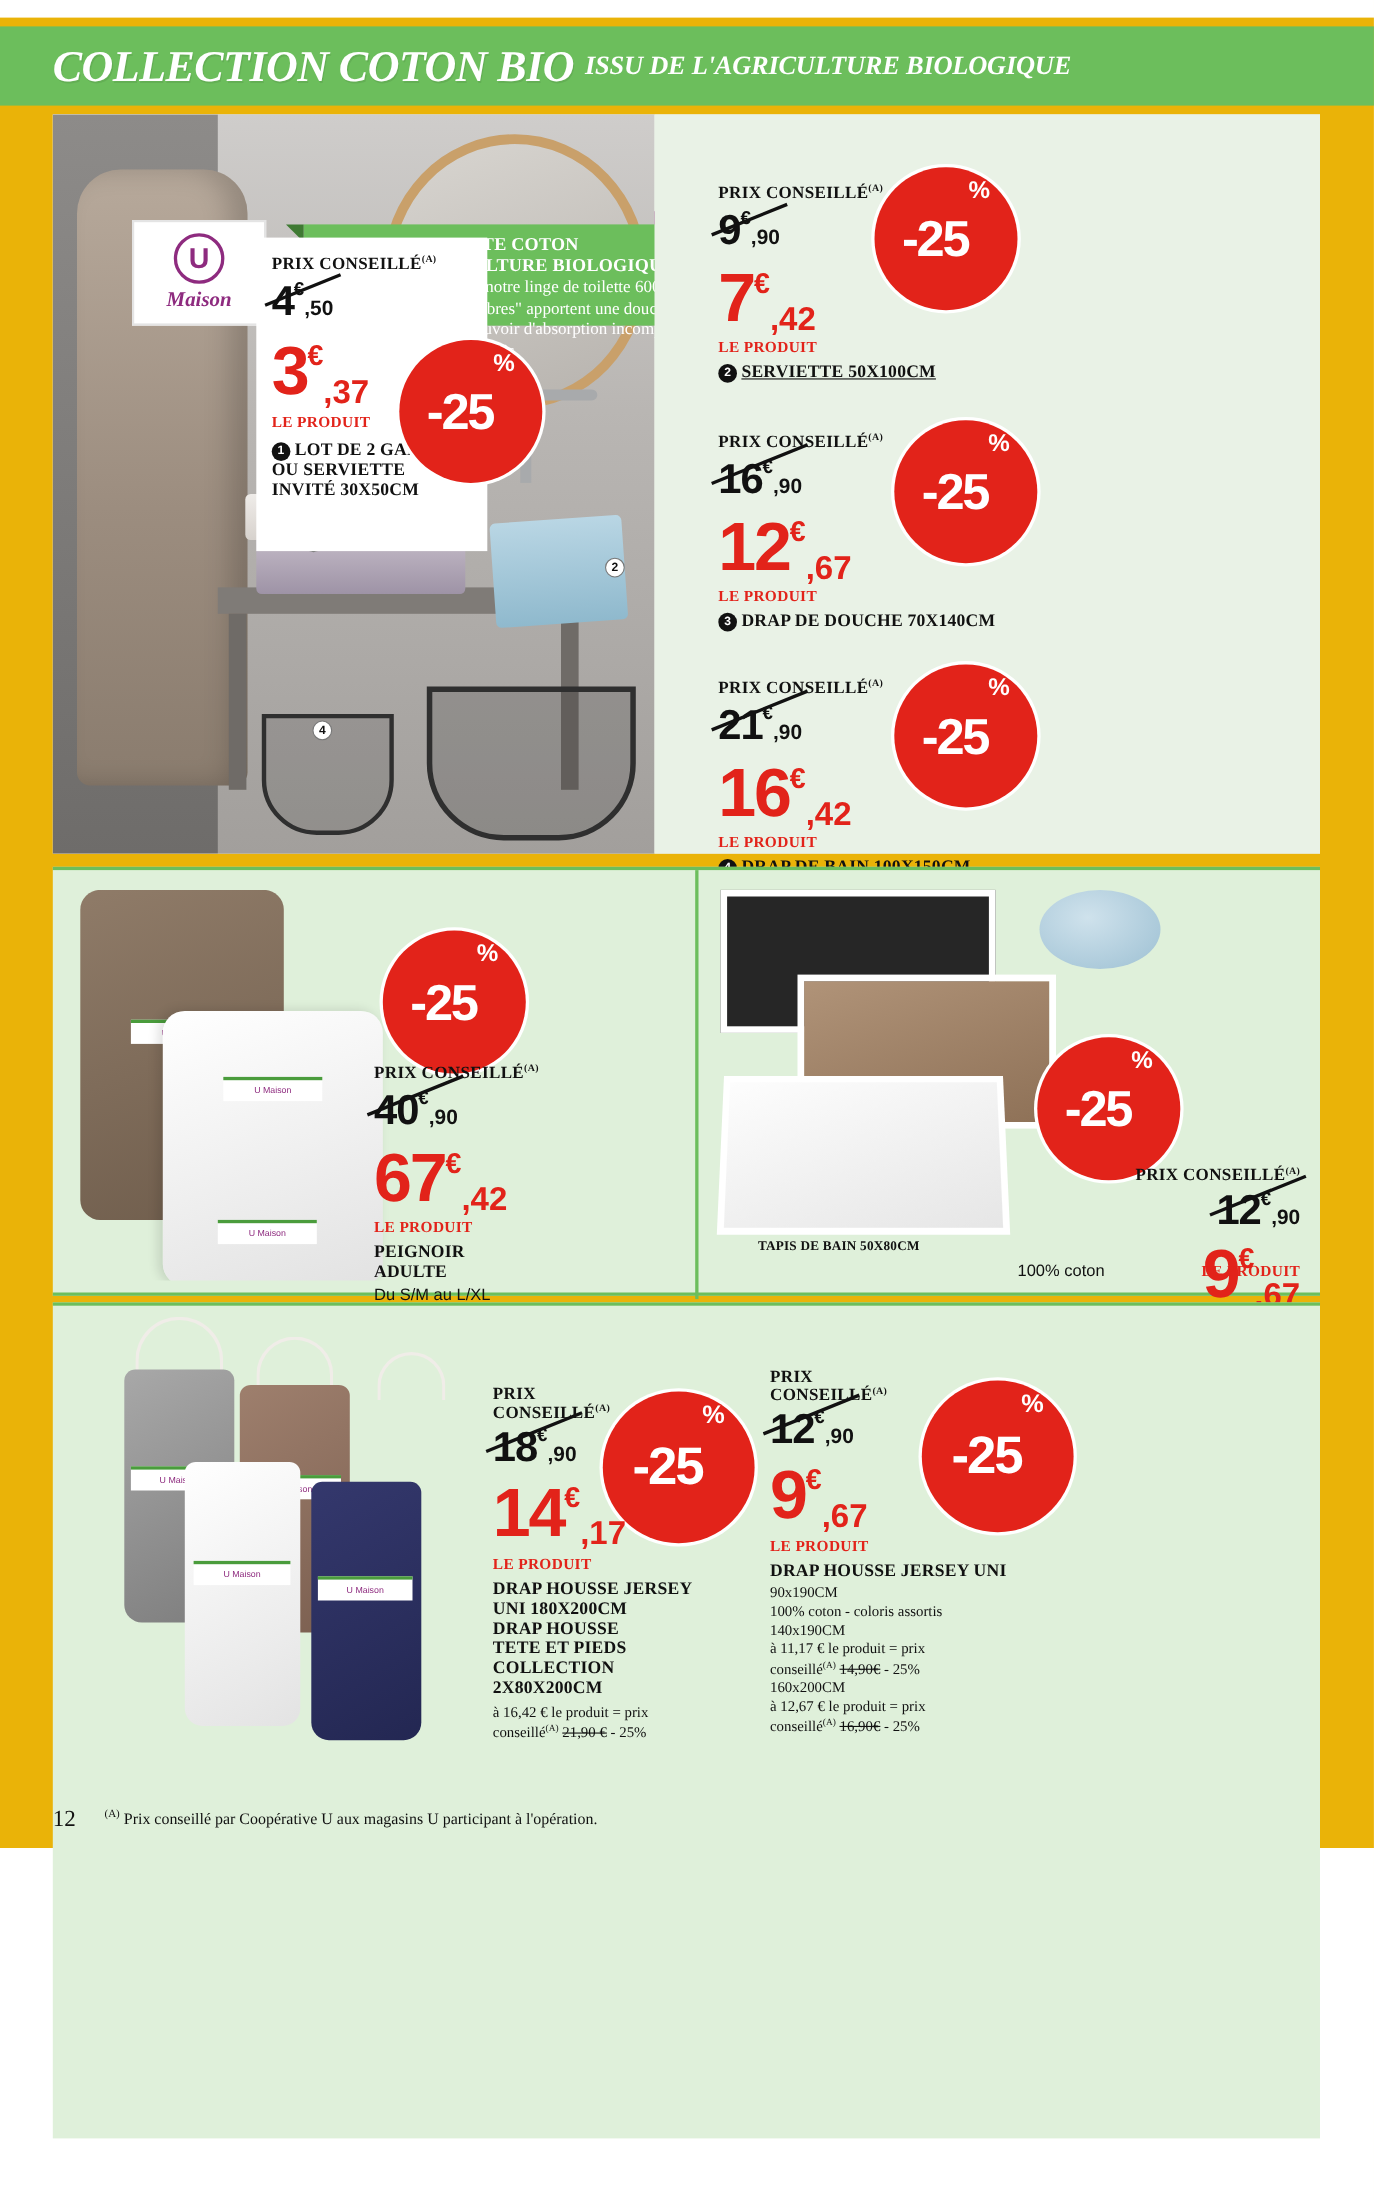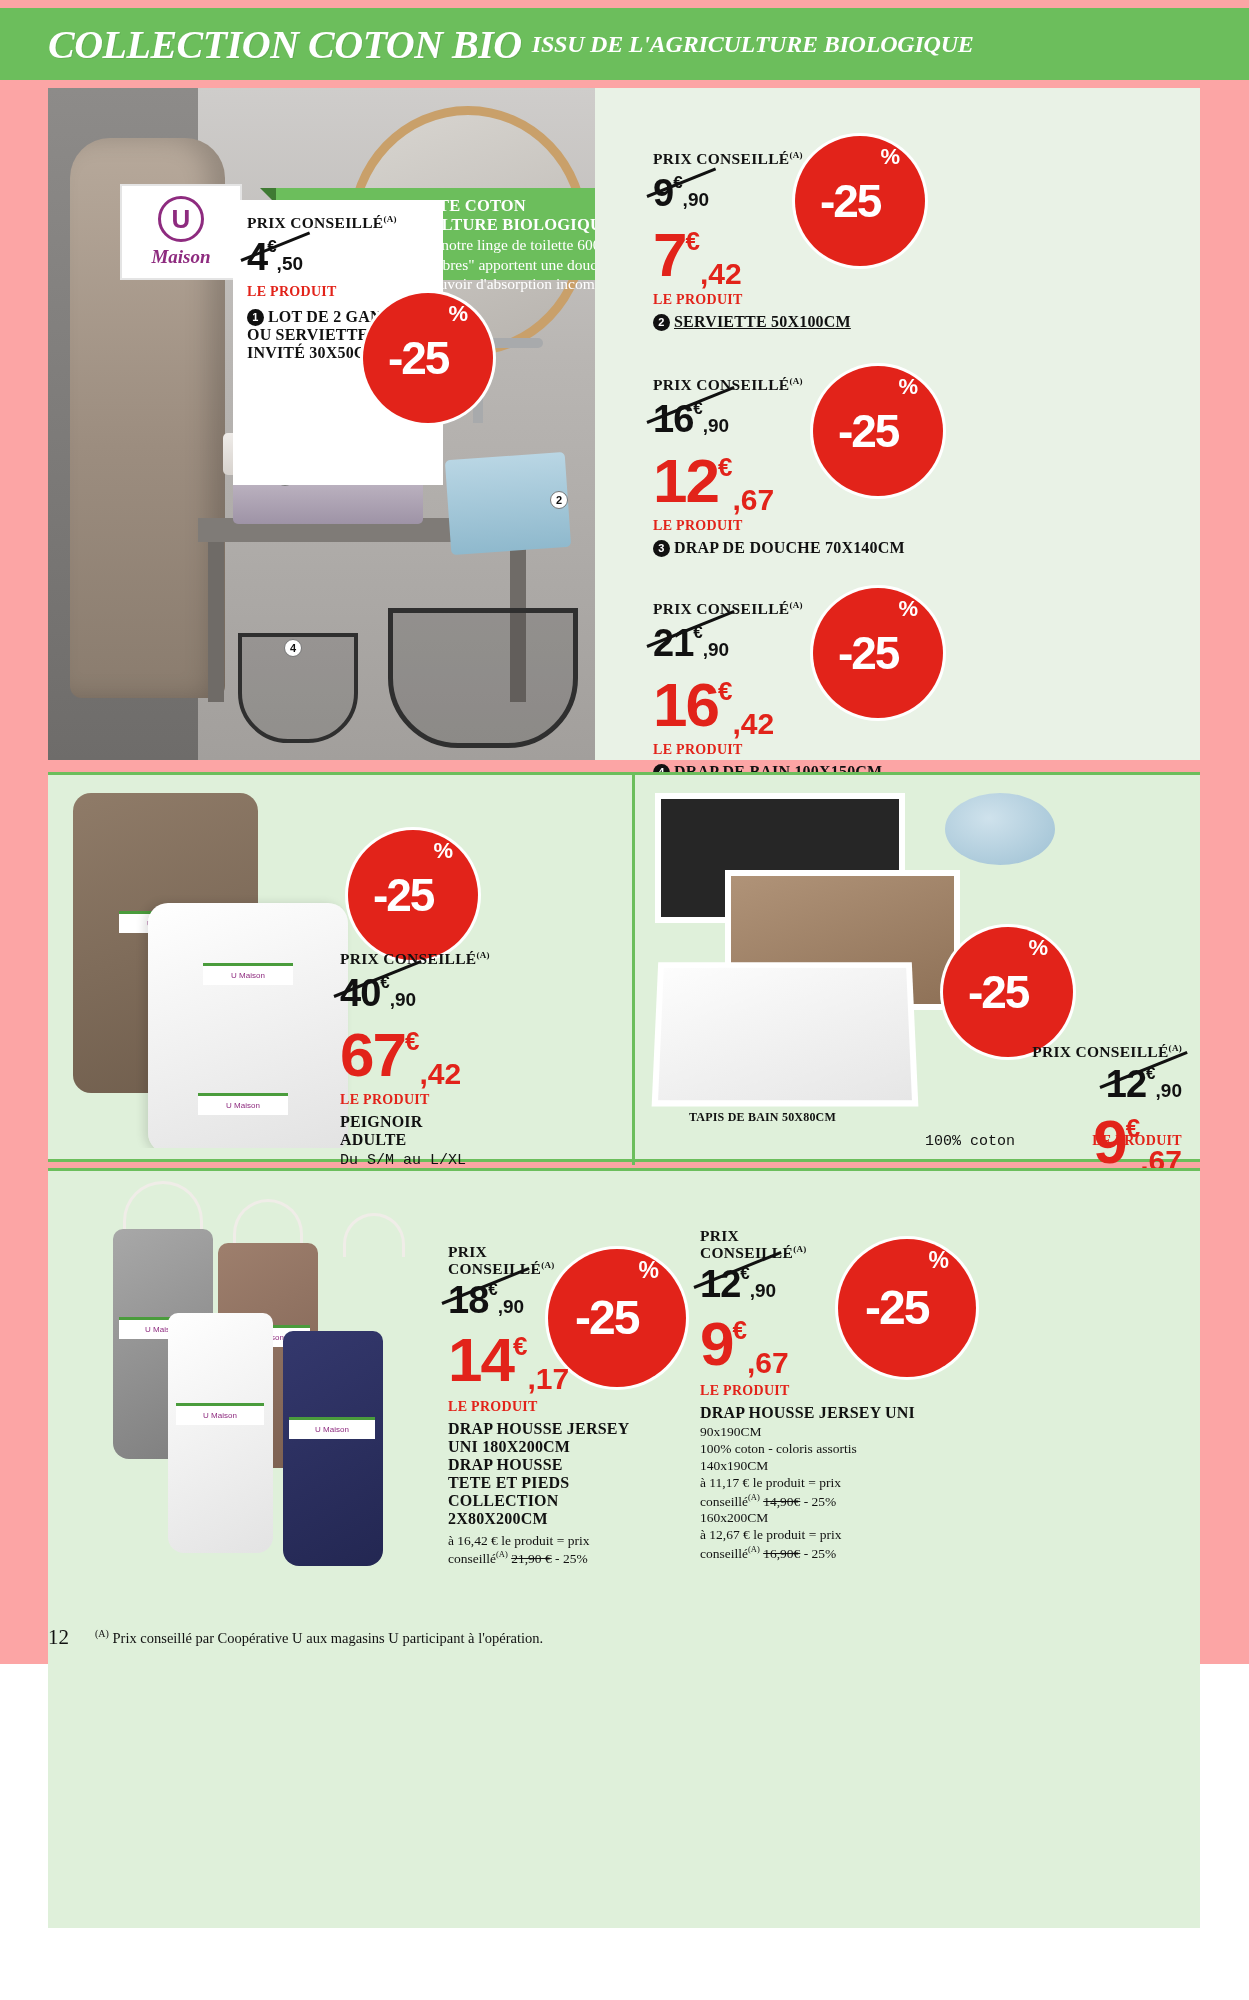--- a/index.html
+++ b/index.html
@@ -2,21 +2,21 @@
 <html lang="fr"><head>
 <meta charset="utf-8">
 <style>
   * { box-sizing: border-box; margin: 0; padding: 0; }
   html, body {
     width: 1249px; height: 2000px;
     background: #ffffff;
     font-family: "Liberation Serif", serif;
     overflow: hidden;
   }
-  .page { position: relative; width: 1249px; height: 1664px; background:#fca5a5; }
+  .page { position: relative; width: 1249px; height: 1664px; background:#eab308;margin-top:16px; }
 
   
   .banner {
     position: absolute; left: 0; top: 8px; width: 1249px; height: 72px;
     background: #6cbe5c;
     display: flex; align-items: center; padding-left: 48px;
   }
   .banner-main {
     font-family: "Liberation Serif", serif;
     font-weight: 700; font-style: italic;
@@ -151,21 +151,21 @@
   .np-dec { font-size:30px; position:relative; top:8px; }
   .le-produit {
     font-family:"Liberation Serif", serif; font-weight:700; font-size:14px; color:#e2231a;
     letter-spacing:.3px;
   }
   .prod-title {
     font-family:"Liberation Serif", serif; font-weight:700; font-size:16px; color:#111;
     letter-spacing:.2px; line-height:1.12;
   }
   .prod-sub {
-    font-family:Liberation Mono, monospace; font-size:15px; color:#111; line-height:1.22;
+    font-family:Liberation Sans, sans-serif; font-size:15px; color:#111; line-height:1.22;
   }
   .badge-num {
     display:inline-flex; align-items:center; justify-content:center;
     width:17px; height:17px; border-radius:50%; background:#111; color:#fff;
     font-family:"Liberation Sans",sans-serif; font-weight:700; font-size:11px;
     margin-right:4px; vertical-align:1px;
   }
 
   
   .disc {
@@ -311,20 +311,23 @@
 
     <div class="pcard" style="left:185px; top:112px; width:210px; height:285px;">
       <div style="padding:14px 0 0 14px;">
         <div class="prix-label">
           <span>PRIX CONSEILLÉ</span><sup>(A)</sup>
         </div>
         <div class="old-price" style="margin-top:6px;">
           <span class="old-int">4</span><span class="old-eur">€</span><span class="old-dec">,50</span>
           <span class="strike"></span>
         </div>
+        <div class="new-price" style="margin-top:14px;">
+          <span class="np-int">3</span><span class="np-eur">€</span><span class="np-dec">,37</span>
+        </div>
         <div class="le-produit" style="margin-top:8px;">LE PRODUIT</div>
         <div style="margin-top:8px;">
           <div class="prod-title">
             <span class="badge-num">1</span><span>LOT DE 2 GANTS</span>
           </div>
           <div class="prod-title">OU SERVIETTE</div>
           <div class="prod-title">INVITÉ 30X50CM</div>
         </div>
       </div>
     </div>

